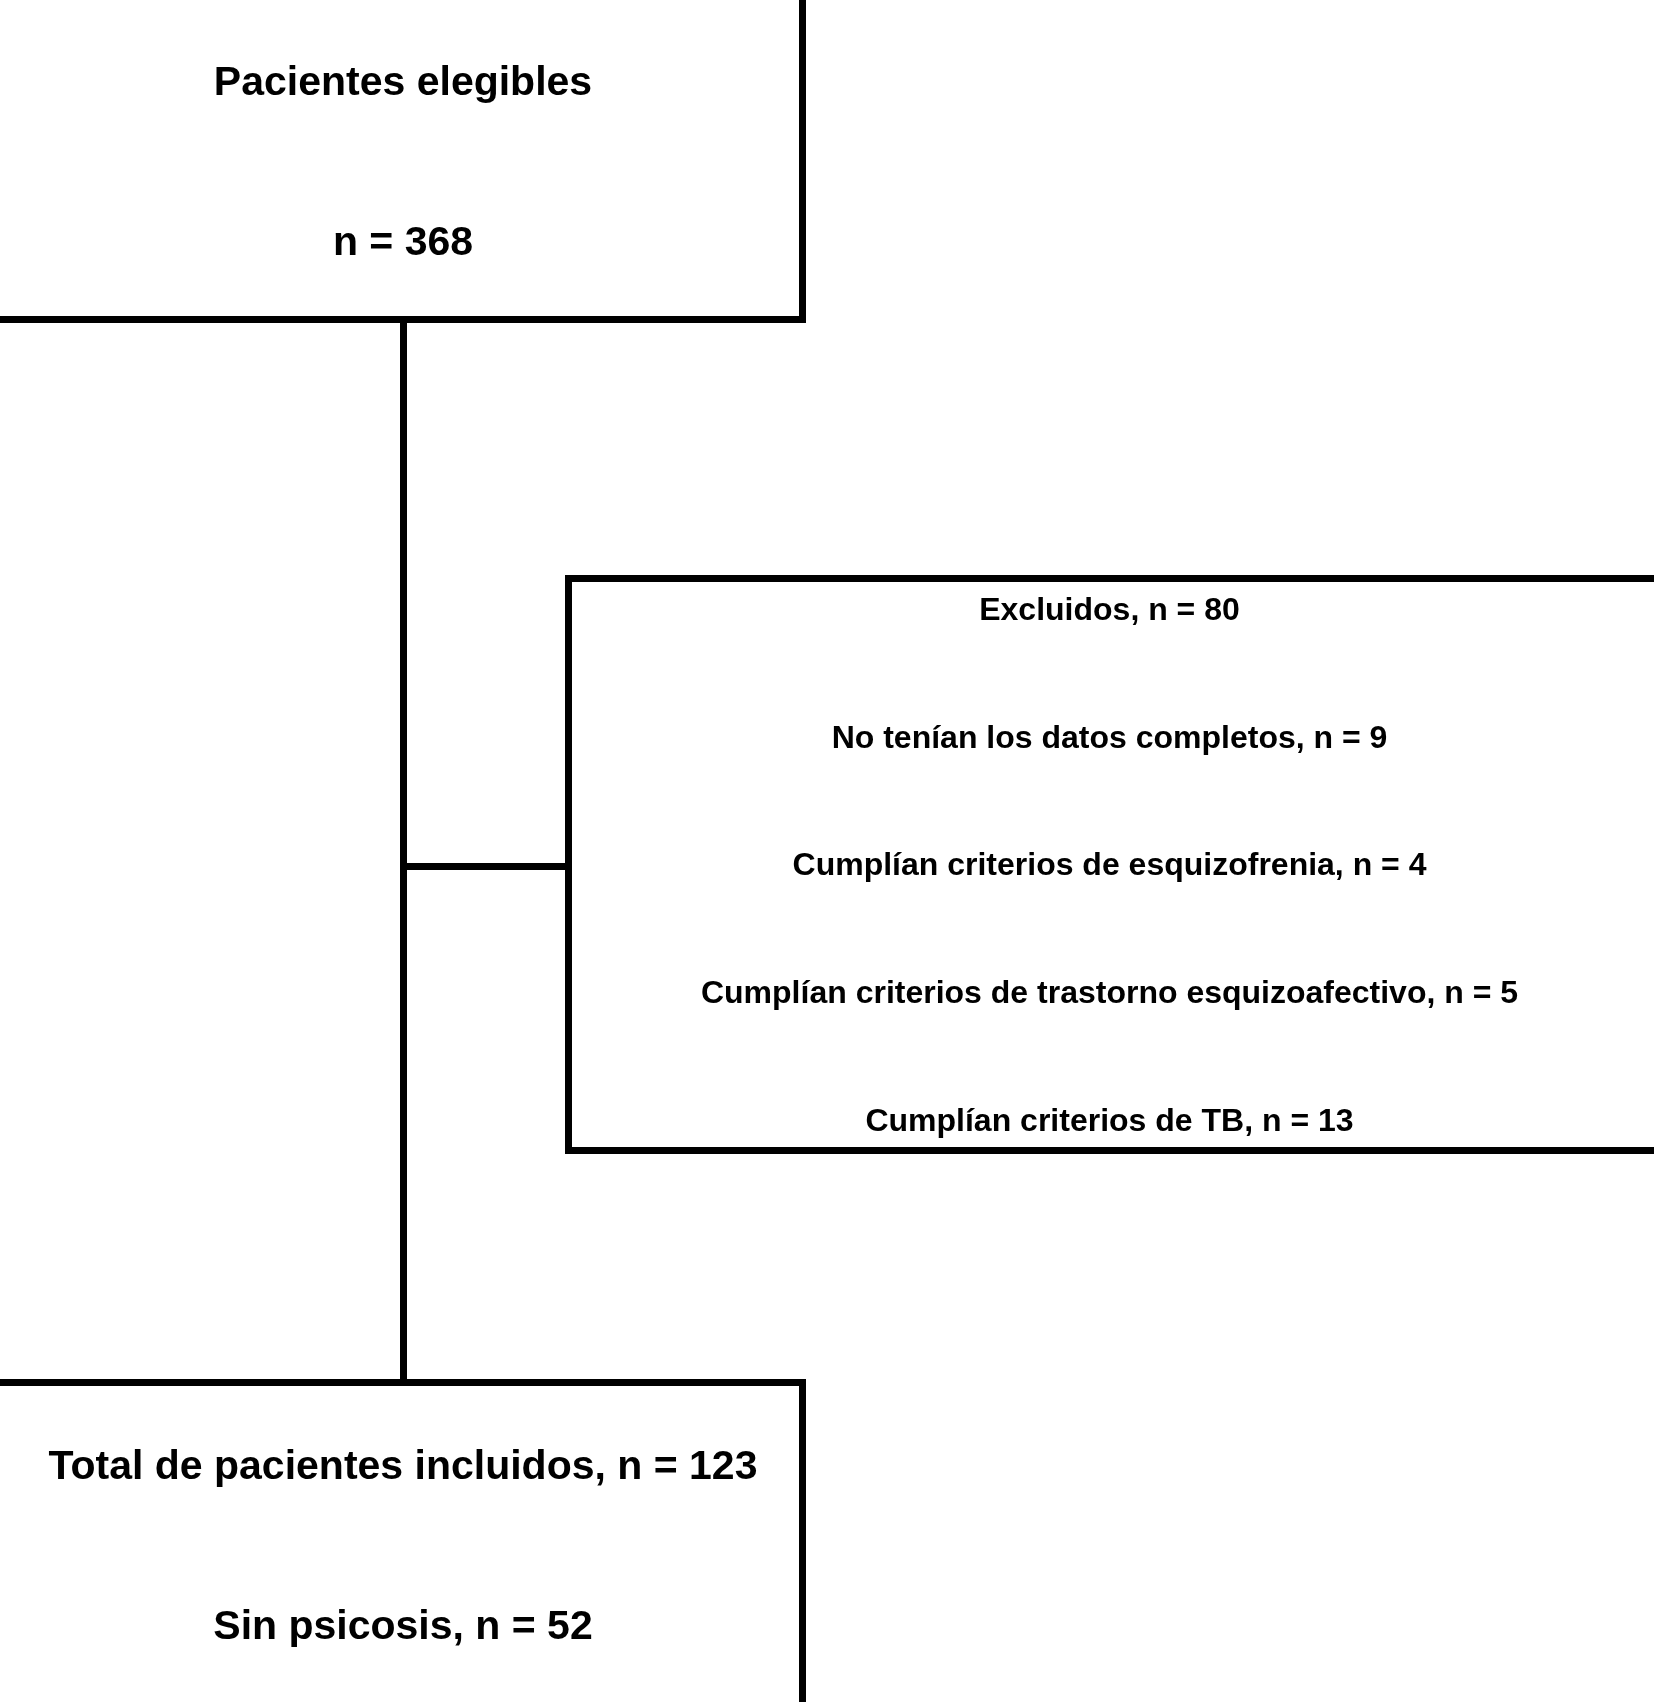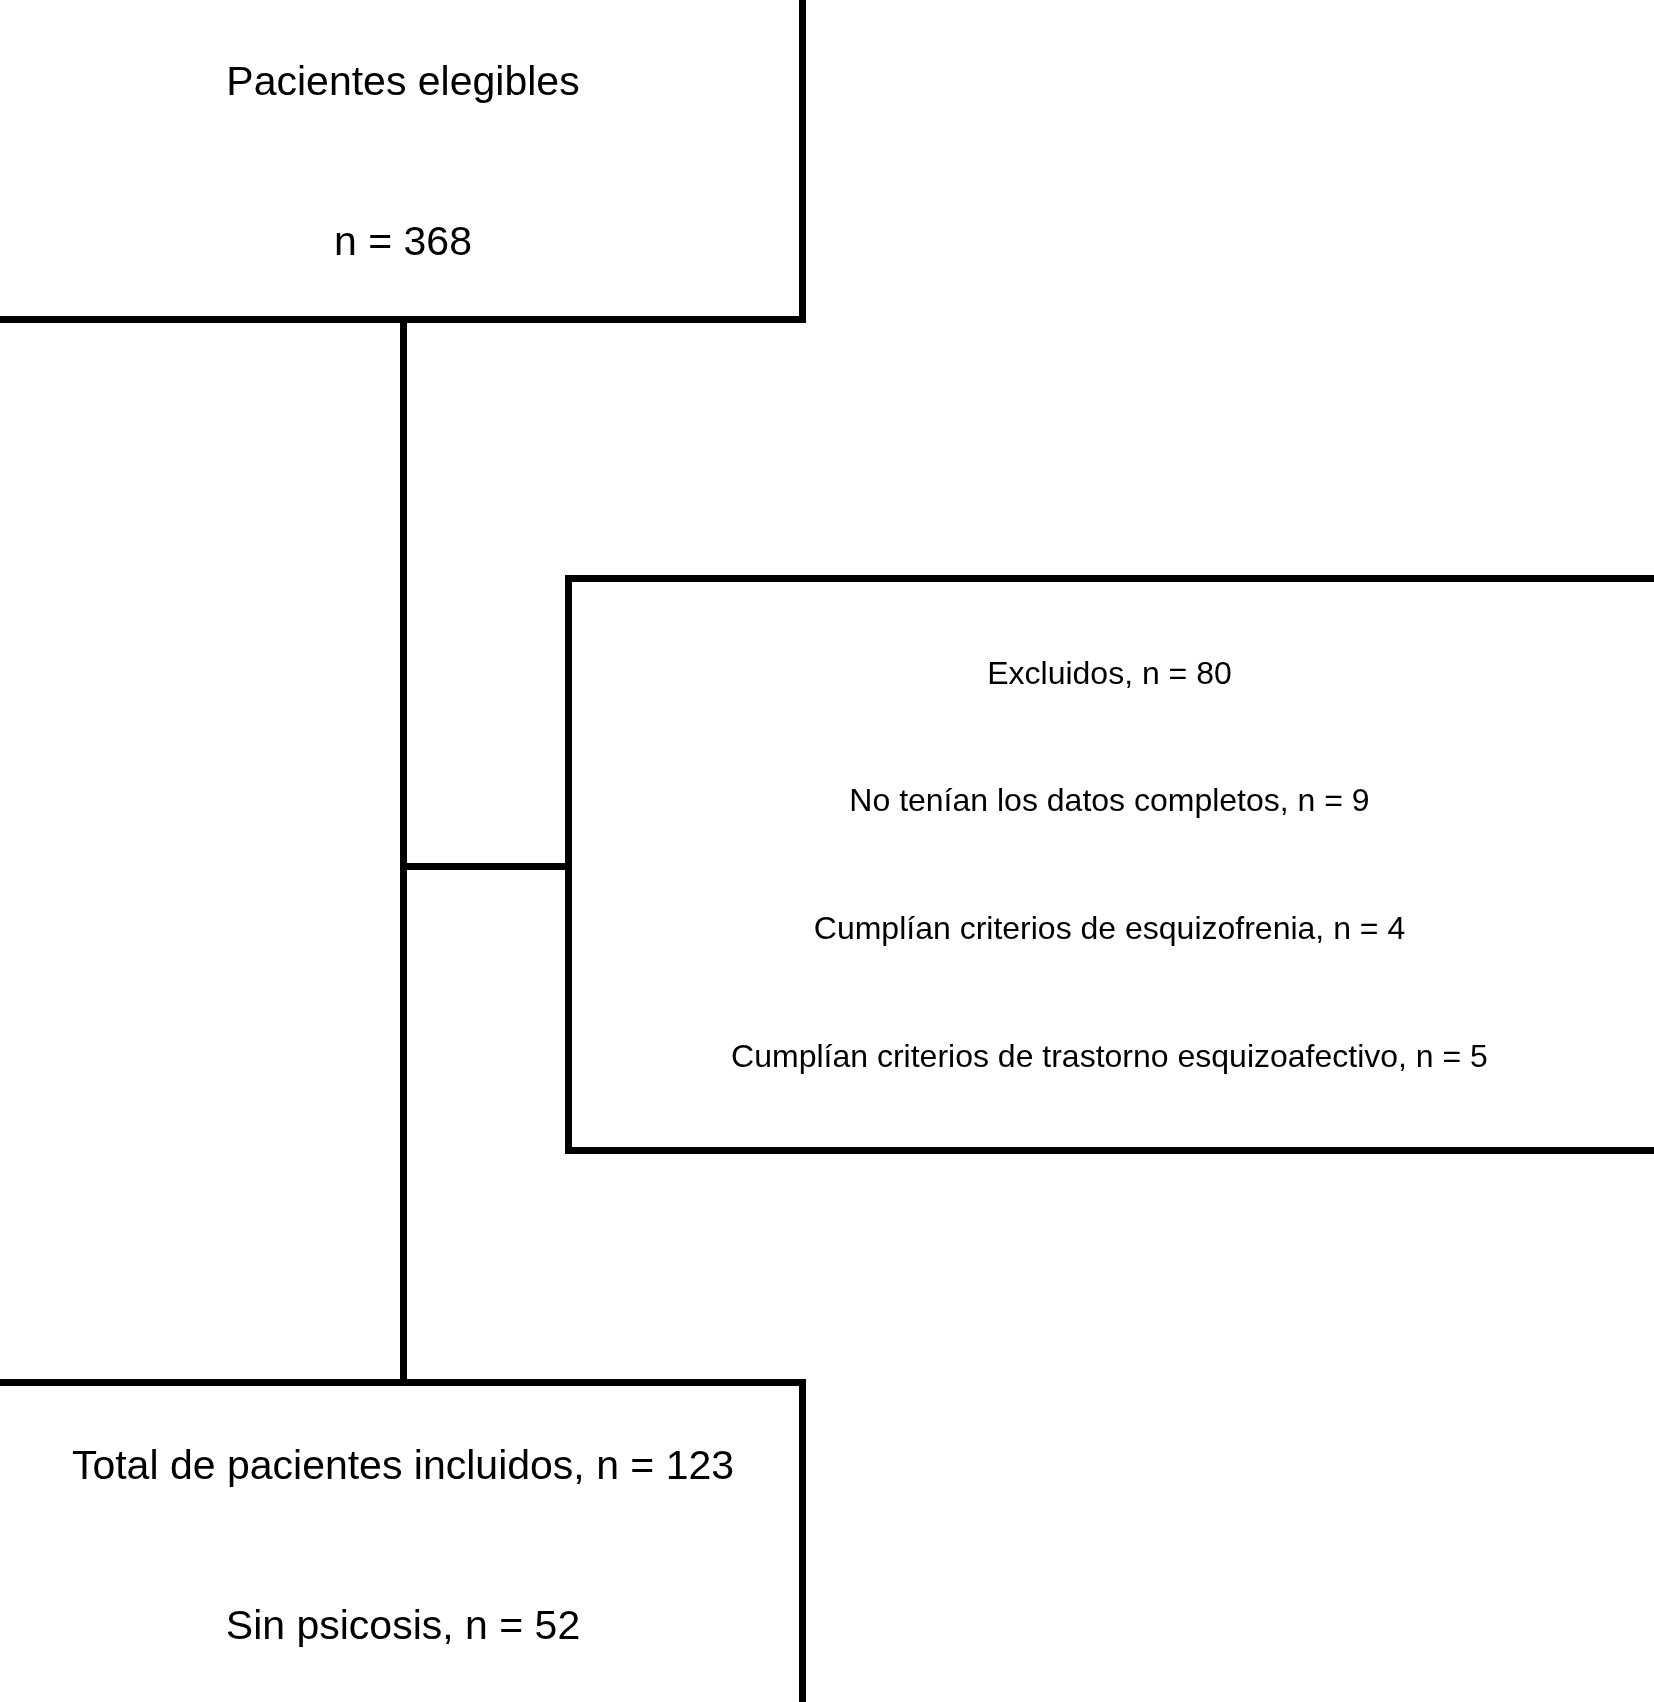--- a/index.html
+++ b/index.html
@@ -29,20 +29,21 @@
   }
   .node-text {
     text-align: center;
     line-height: 1.30;
     font-size: 41px;
     letter-spacing: 0px;
     white-space: pre;
   }
   .node-text .line {
     display: block;
+    font-weight: bold;
   }
   
   #box-eligible {
     left: -10px;
     top: -10px;
     width: 816px;
     height: 333px;
   }
   #box-eligible .node-text {
     padding-left: 10px;
@@ -107,20 +108,21 @@
   <div class="connector-v" id="connector-main-vertical"></div>
 
   <div class="connector-h" id="connector-to-excluded"></div>
 
   <div class="node-box" id="box-excluded">
     <div class="node-text">
       <span class="line">Excluidos, n = 80</span>
       <span class="line">No tenían los datos completos, n = 9</span>
       <span class="line">Cumplían criterios de esquizofrenia, n = 4</span>
       <span class="line">Cumplían criterios de trastorno esquizoafectivo, n = 5</span>
+      <span class="line">Cumplían criterios de TB, n = 13</span>
     </div>
   </div>
 
   <div class="node-box" id="box-included">
     <div class="node-text">
       <span class="line">Total de pacientes incluidos, n = 123</span>
       <span class="line">Sin psicosis, n = 52</span>
     </div>
   </div>
 

